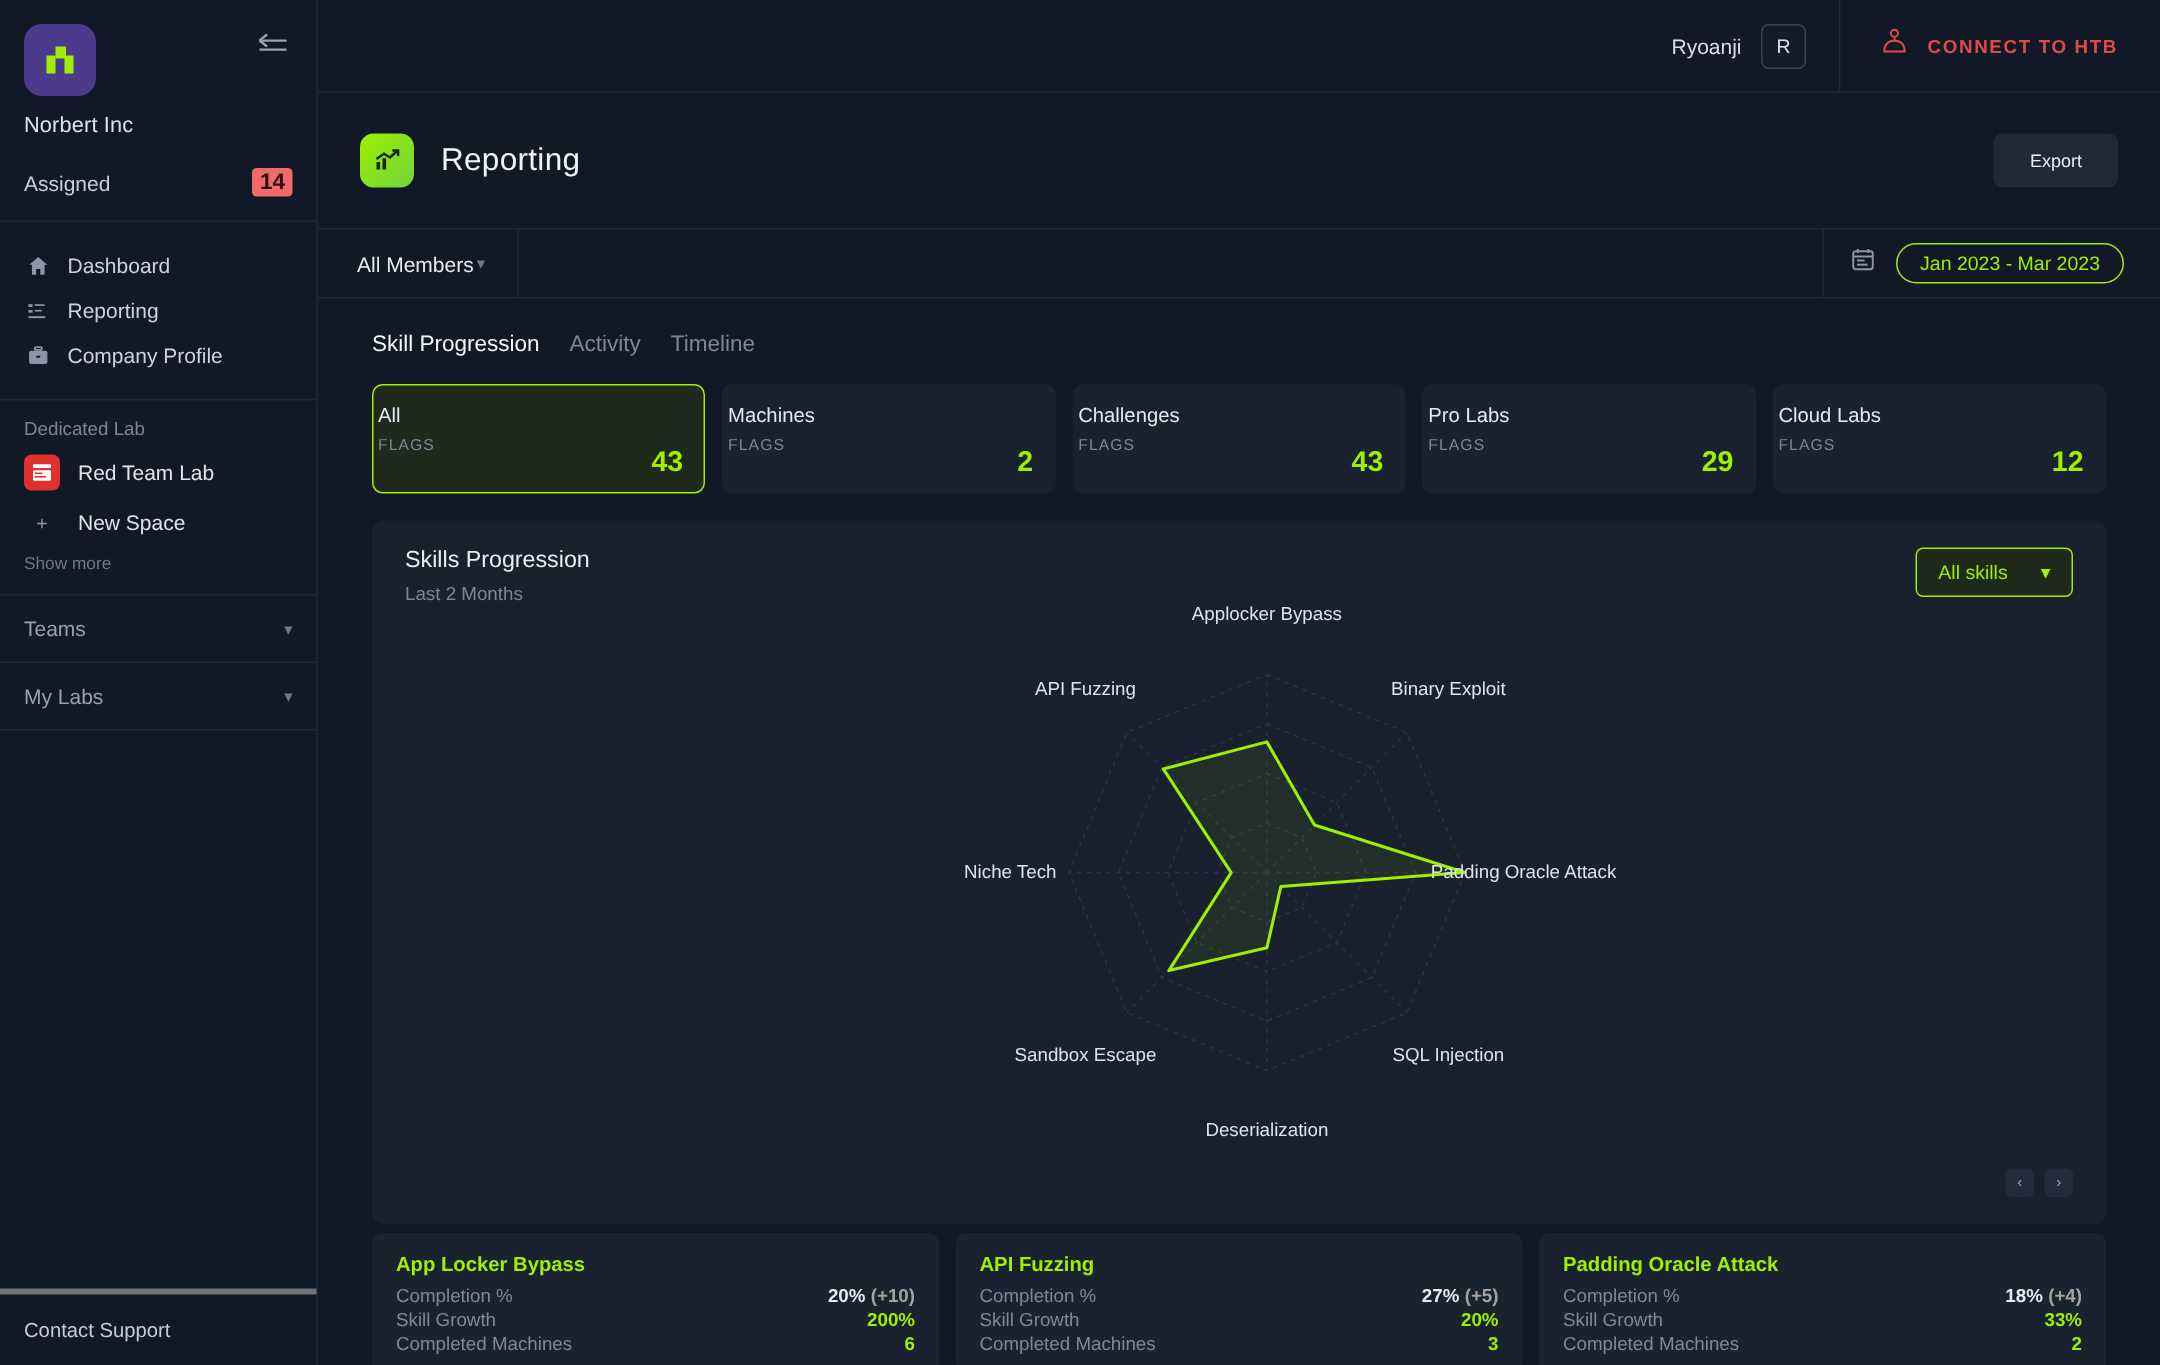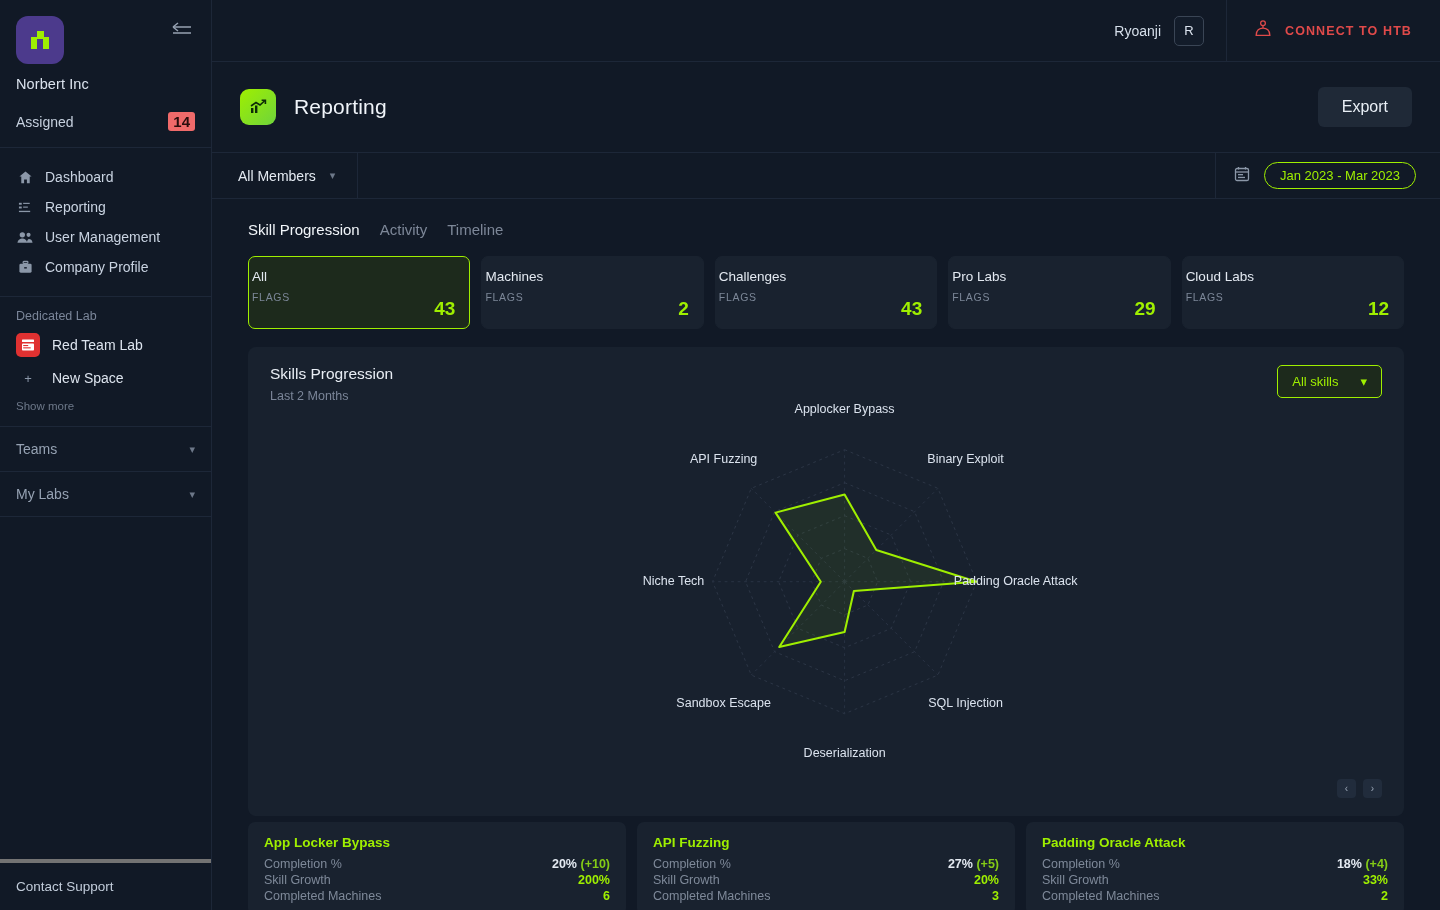--- a/index.html
+++ b/index.html
@@ -95,30 +95,30 @@
   }
   .pagehead-left { display: flex; align-items: center; gap: 18px; }
   .page-ico {
     width: 36px; height: 36px; border-radius: 9px;
     background: linear-gradient(135deg, #9fef00 0%, #6fd43c 100%);
     display: flex; align-items: center; justify-content: center;
   }
   .page-title { font-size: 21px; color: #f0f4f9; font-weight: normal; letter-spacing: .2px; }
   .export-btn {
     background: #1f2937; border: none; border-radius: 6px;
-    color: #e9eff6; font-size: 16px; padding: 11px 24px; cursor: pointer;
+    color: #e9eff6; font-size: 12px; padding: 11px 24px; cursor: pointer;
     font-family: "Liberation Sans", sans-serif;
   }
 
   .filterbar {
     height: 47px; flex: 0 0 47px; display: flex; align-items: stretch;
     border-top: 1px solid #1d2738; border-bottom: 1px solid #1d2738;
   }
   .filter-member {
-    display: flex; align-items: center; gap: 14px;
+    display: flex; align-items: center; gap: 2px;
     padding: 0 22px 0 26px; border-right: 1px solid #1d2738; cursor: pointer;
     font-size: 14px; color: #e4eaf2;
   }
   .filter-grow { flex: 1 1 auto; border-right: 1px solid #1d2738; }
   .daterange { display: flex; align-items: center; gap: 14px; padding: 0 24px 0 18px; }
   .date-pill {
     border: 1px solid #9fef00; color: #9fef00; border-radius: 14px;
     padding: 5px 15px; font-size: 13px; cursor: pointer; background: transparent;
     font-family: "Liberation Sans", sans-serif;
   }
@@ -174,21 +174,21 @@
   .skill-cards { display: flex; gap: 11px; padding: 0 8px; margin-top: 6px; }
   .skill-card {
     flex: 1 1 0; background: #19222f; border-radius: 7px; padding: 13px 16px 11px 16px;
   }
   .skill-card-title { font-size: 13.5px; color: #9fef00; font-weight: bold; margin-bottom: 6px; }
   .skill-line { display: flex; justify-content: space-between; align-items: baseline; padding: 1px 0; }
   .skill-key { font-size: 12.5px; color: #77distance; }
   .skill-key { font-size: 12.5px; color: #7e8999; }
   .skill-val { font-size: 12.5px; color: #9fef00; font-weight: bold; }
   .skill-val.mixed { color: #e3e9f1; }
-  .skill-val.mixed .delta { color: #84cc16; }
+  .skill-val.mixed .delta { color: #a3a3a3; }
 </style>
 </head>
 <body>
 
 <div class="app">
 
   <aside class="sidebar">
     <div class="sb-top">
       <div class="brand-logo">
         <svg width="26" height="26" viewBox="0 0 26 26">
@@ -225,31 +225,20 @@
         <span class="nav-ico">
           <svg width="15" height="15" viewBox="0 0 16 16">
             <rect x="1" y="3" width="3" height="2" fill="#8b97a8"></rect>
               <rect x="5.5" y="3" width="7" height="1.2" fill="#8b97a8"></rect>
             <rect x="1" y="7" width="3" height="2" fill="#8b97a8"></rect>
               <rect x="5.5" y="7" width="5" height="1.2" fill="#8b97a8"></rect>
             <rect x="1" y="11.5" width="12" height="1.4" fill="#8b97a8"></rect>
           </svg>
         </span>
         <span>Reporting</span>
-      </div>
-      <div class="nav-item">
-        <span class="nav-ico">
-          <svg width="16" height="15" viewBox="0 0 18 16">
-            <circle cx="6" cy="5" r="3" fill="#8b97a8"></circle>
-              <path d="M0.5 14 C1 10 4 9 6 9 C8 9 11 10 11.5 14 Z" fill="#8b97a8"></path>
-            <circle cx="13" cy="5" r="2.3" fill="#8b97a8"></circle>
-              <path d="M11 14 C11.5 10.6 12.6 9.6 13.4 9.6 C15 9.6 17.2 10.6 17.5 14 Z" fill="#8b97a8"></path>
-          </svg>
-        </span>
-        <span>User Management</span>
       </div>
       <div class="nav-item">
         <span class="nav-ico">
           <svg width="15" height="15" viewBox="0 0 16 16">
             <rect x="5.5" y="1.5" width="5" height="2" rx="0.7" fill="none" stroke="#8b97a8" stroke-width="1.3"></rect>
             <rect x="1.5" y="4" width="13" height="9.5" rx="1.4" fill="#8b97a8"></rect>
             <rect x="6.6" y="7.6" width="2.8" height="1.5" fill="#111926"></rect>
           </svg>
         </span>
         <span>Company Profile</span>

